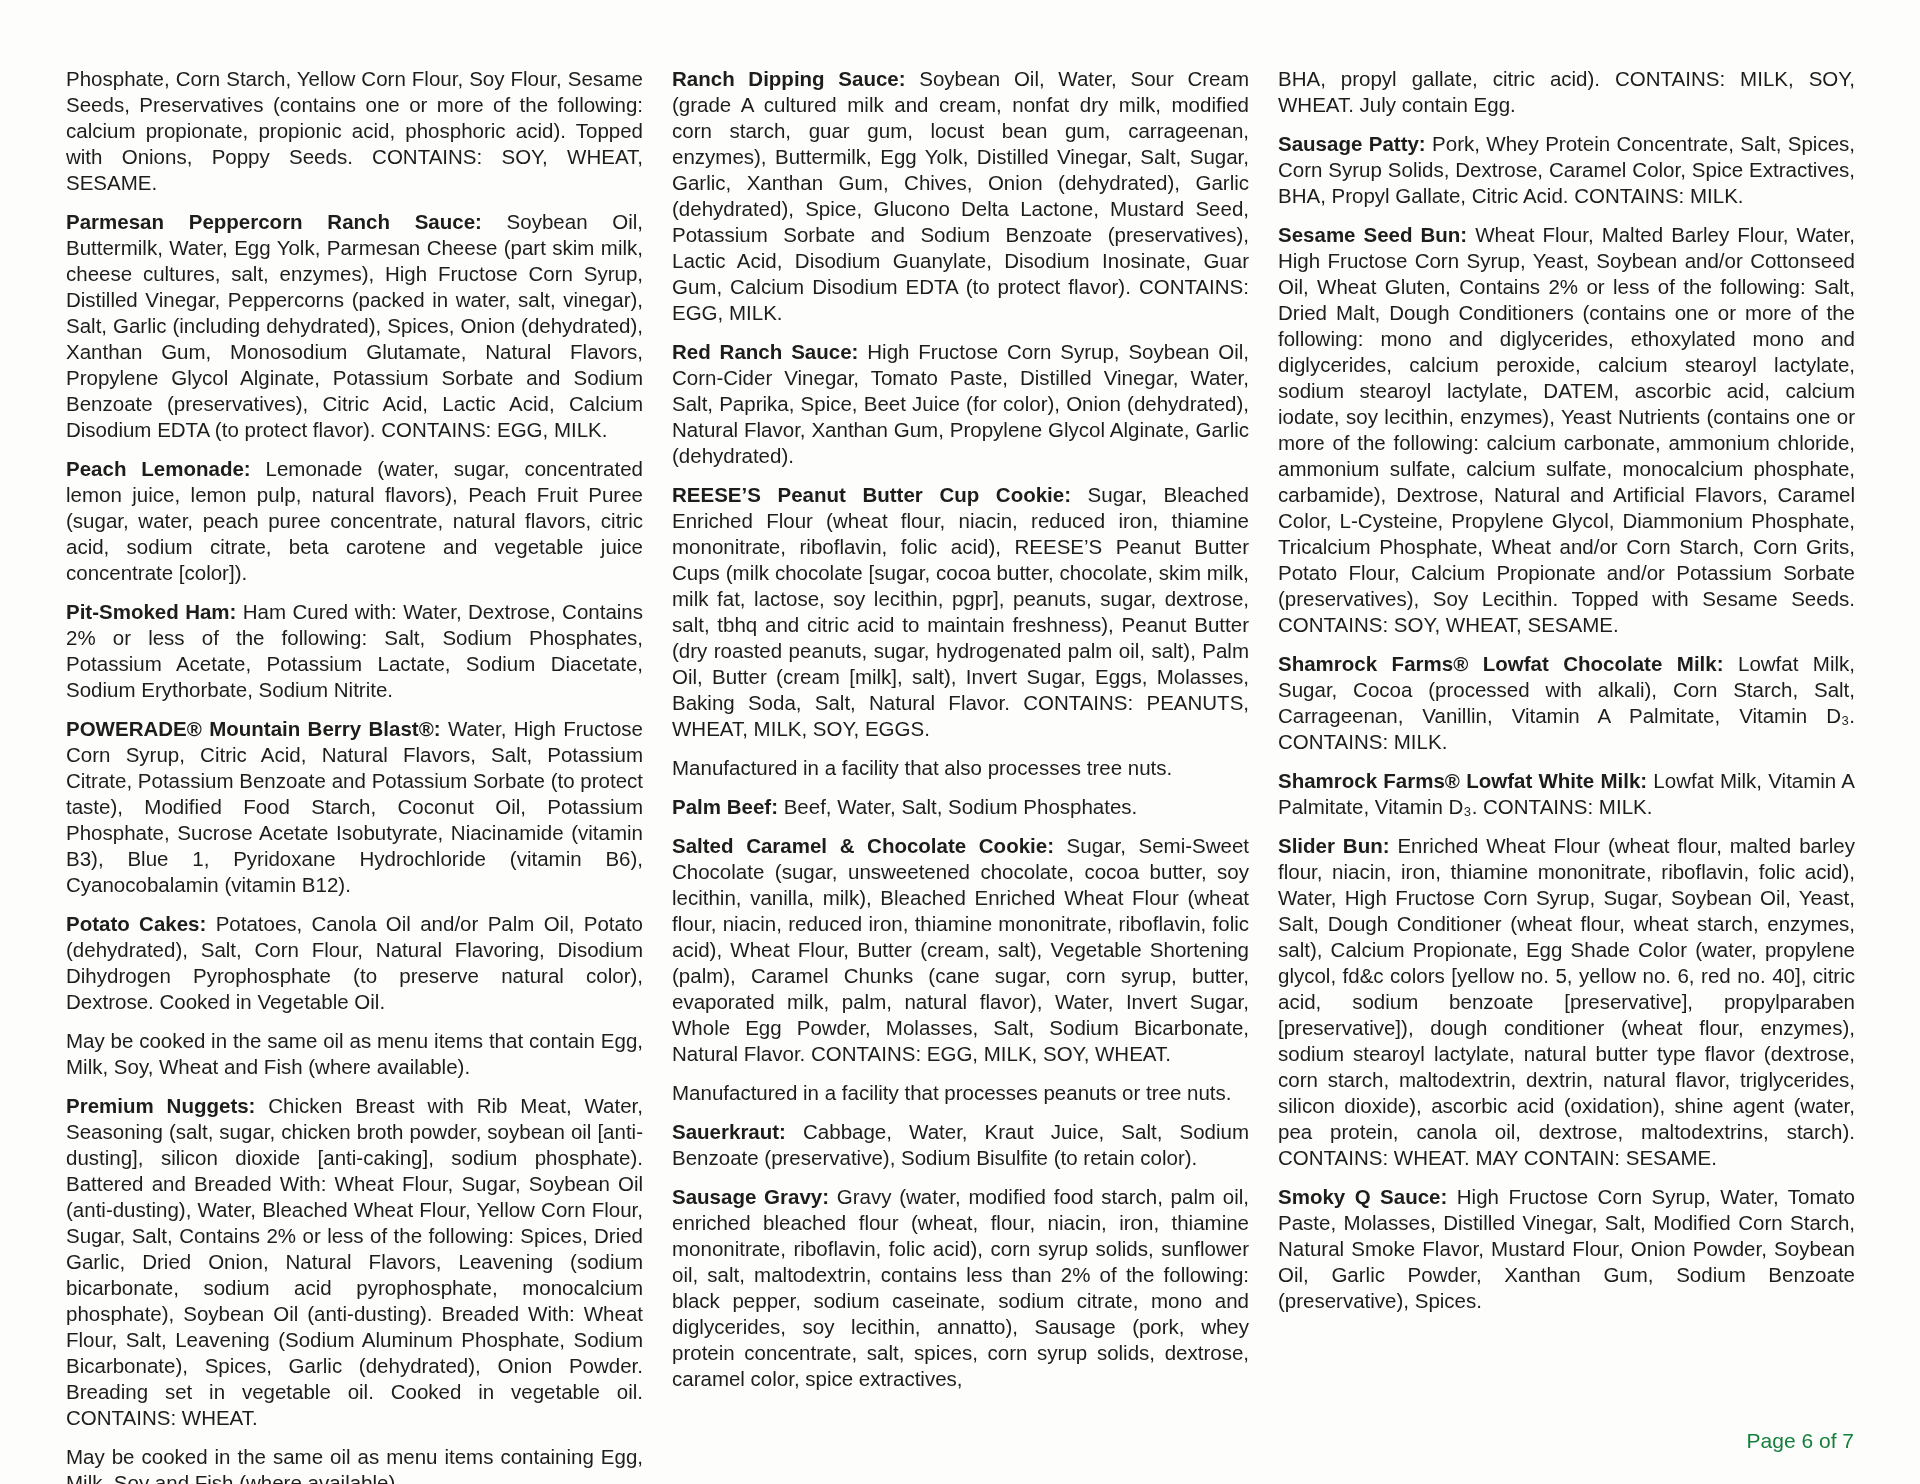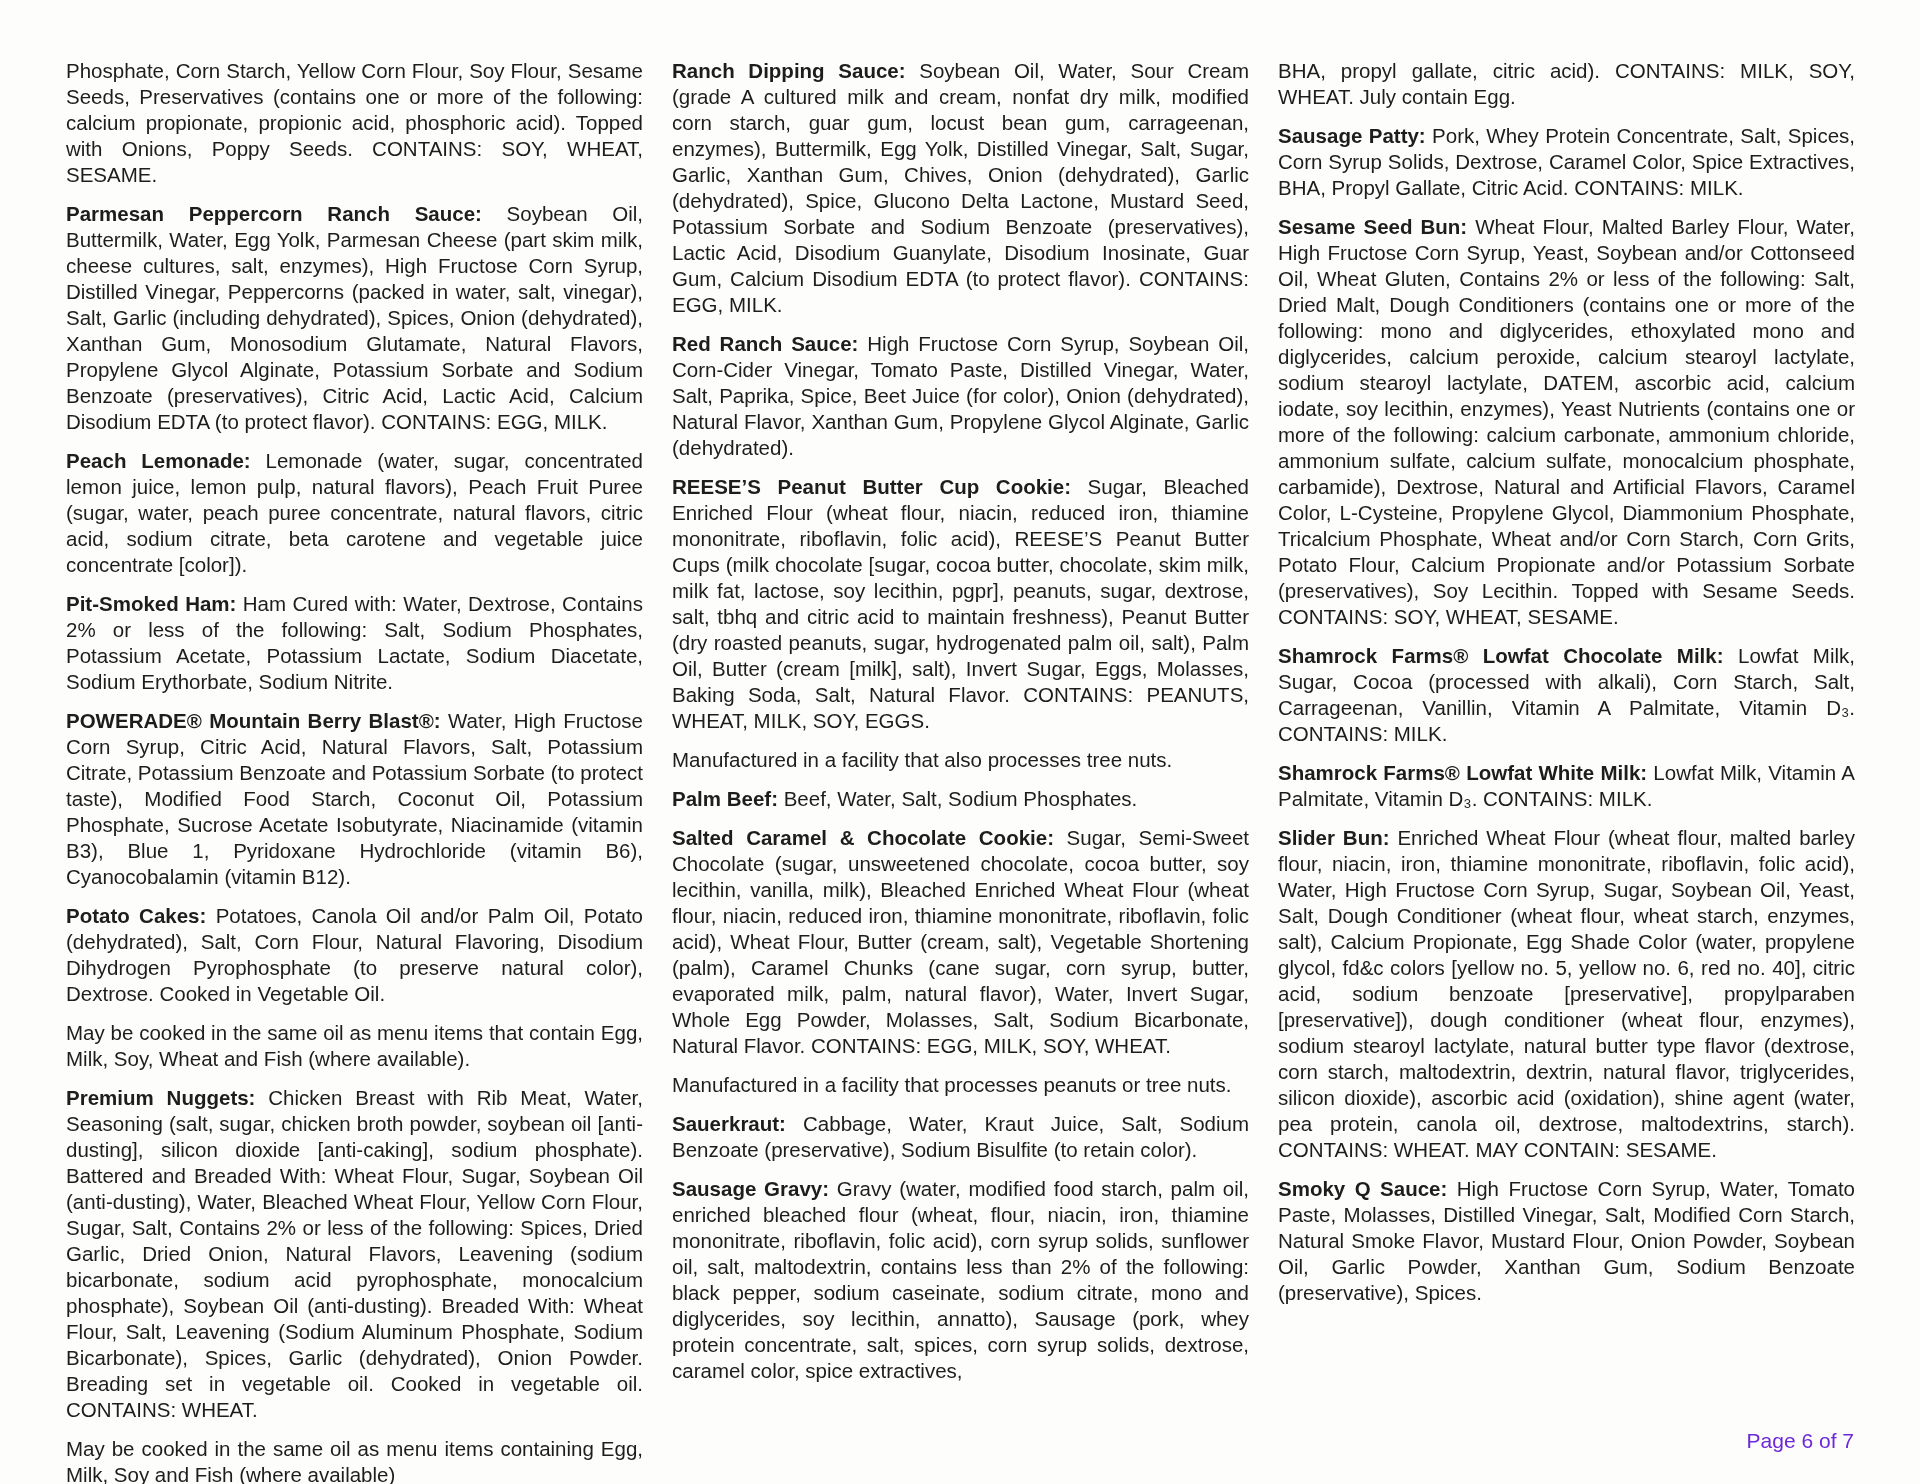--- a/index.html
+++ b/index.html
@@ -23,33 +23,33 @@
     gap:29px;
   }
   .col{
     width:577px;
     text-align:justify;
     font-size:20.5px;
     line-height:26px;
     color:#1d1d1b;
   }
   .col p{
-    margin:0 0 13px 0;
+    margin:8px 0 13px 0;
     hyphens:none;
   }
   .col p b{
     font-weight:700;
   }
   .page-number{
     position:absolute;
     top:1428px;
     right:66px;
     font-size:21px;
     line-height:26px;
-    color:#6d28d9;
+    color:#15803d;
     text-align:left;
   }
 </style>
 </head>
 <body>
 
 <div class="page" style="background: rgb(253, 253, 251); color: rgb(29, 29, 27);">
   <main class="columns">
     <section class="col">
         <p>Phosphate, Corn Starch, Yellow Corn Flour, Soy Flour, Sesame Seeds, Preservatives (contains one or more of the following: calcium propionate, propionic acid, phosphoric acid). Topped with Onions, Poppy Seeds. CONTAINS: SOY, WHEAT, SESAME.</p>

